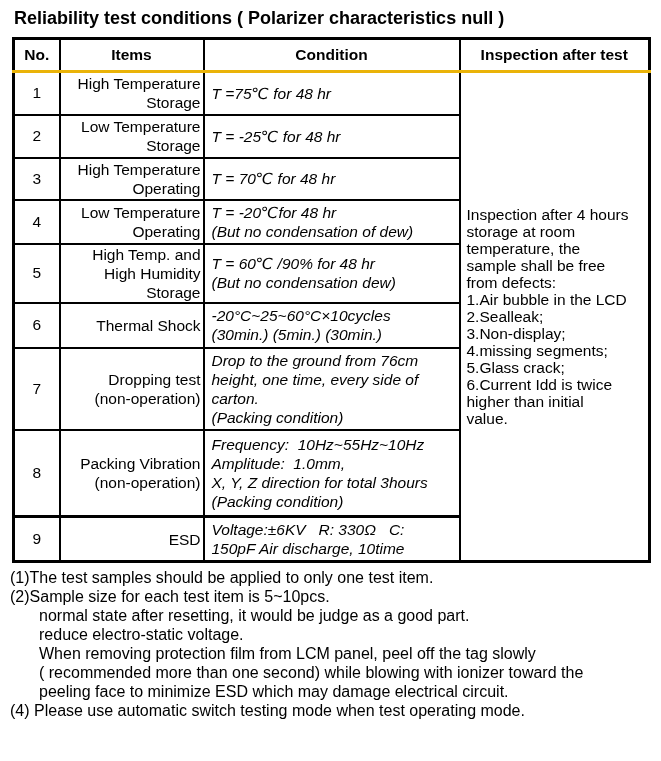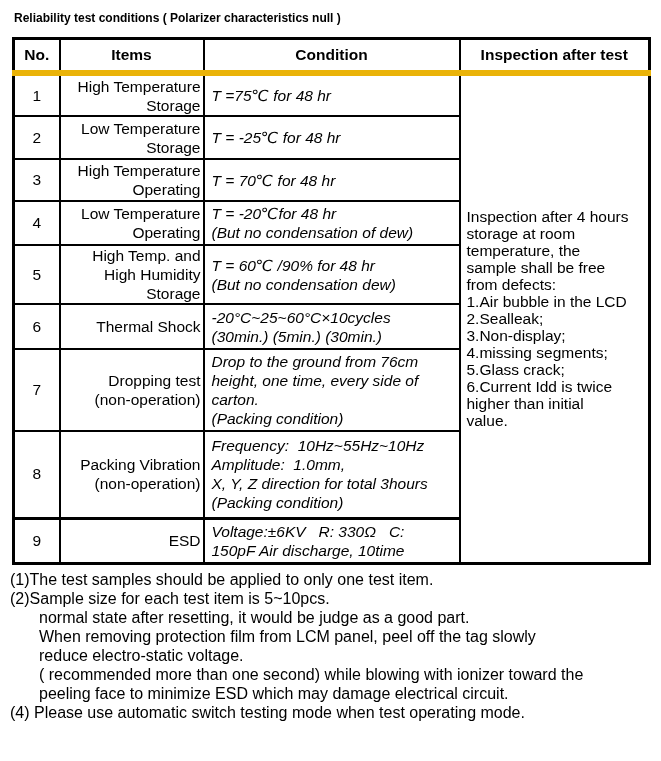--- a/index.html
+++ b/index.html
@@ -9,39 +9,39 @@
     width: 661px;
     height: 761px;
     font-family: "Liberation Sans", "DejaVu Sans", sans-serif;
     color: #000000;
     overflow: hidden;
   }
   .page { position: relative; width: 661px; height: 761px; }
 
   .doc-title {
     font-weight: bold;
-    font-size: 12px;
+    font-size: 18px;
     line-height: 20px;
     margin: 8px 0 0 14px;
   }
 
   table.rel-table {
     border-collapse: collapse;
     table-layout: fixed;
     width: 636px;
     margin: 9px 0 0 12px;
     border: 3px solid #000000;
   }
   .rel-table th, .rel-table td {
     border: 2px solid #000000;
     font-size: 15.5px;
     overflow: hidden;
   }
   .rel-table thead th {
-    border-bottom: 6px solid #eab308;
+    border-bottom: 3px solid #eab308;
     font-weight: bold;
     text-align: center;
     height: 28px;
   }
   td.no-col   { text-align: center; vertical-align: middle; }
   td.item-col {
     text-align: right; vertical-align: middle;
     line-height: 19px; white-space: pre; padding: 0 2px;
   }
   td.cond-col {
@@ -168,20 +168,20 @@
         <td class="cond-col">Voltage:±6KV   R: 330Ω   C:
 150pF Air discharge, 10time</td>
       </tr>
     </tbody>
   </table>
 
   <div class="notes">
     <div class="note-line ind1">(1)The test samples should be applied to only one test item.</div>
     <div class="note-line ind1">(2)Sample size for each test item is 5~10pcs.</div>
     <div class="note-line ind2">normal state after resetting, it would be judge as a good part.</div>
+    <div class="note-line ind2">reduce electro-static voltage.</div>
     <div class="note-line ind2">When removing protection film from LCM panel, peel off the tag slowly</div>
-    <div class="note-line ind2">reduce electro-static voltage.</div>
     <div class="note-line ind2">( recommended more than one second) while blowing with ionizer toward the</div>
     <div class="note-line ind2">peeling face to minimize ESD which may damage electrical circuit.</div>
     <div class="note-line ind1">(4) Please use automatic switch testing mode when test operating mode.</div>
   </div>
 
 </div>
 
 </body></html>

